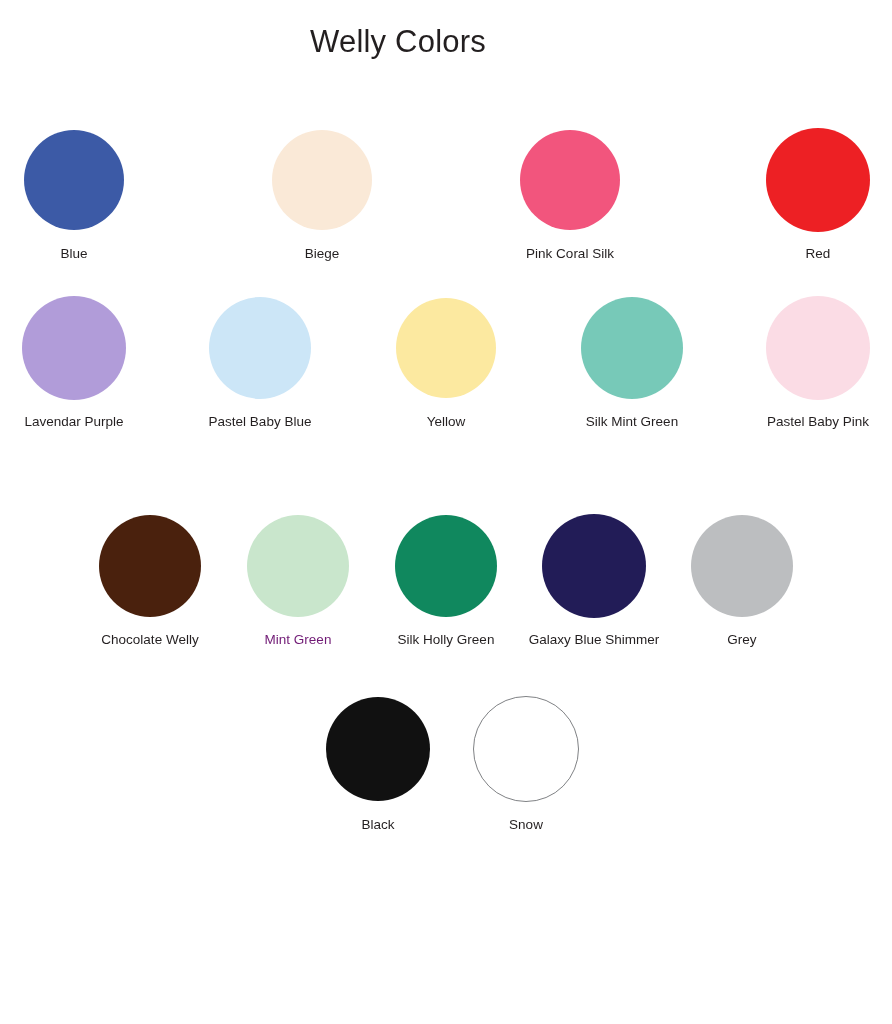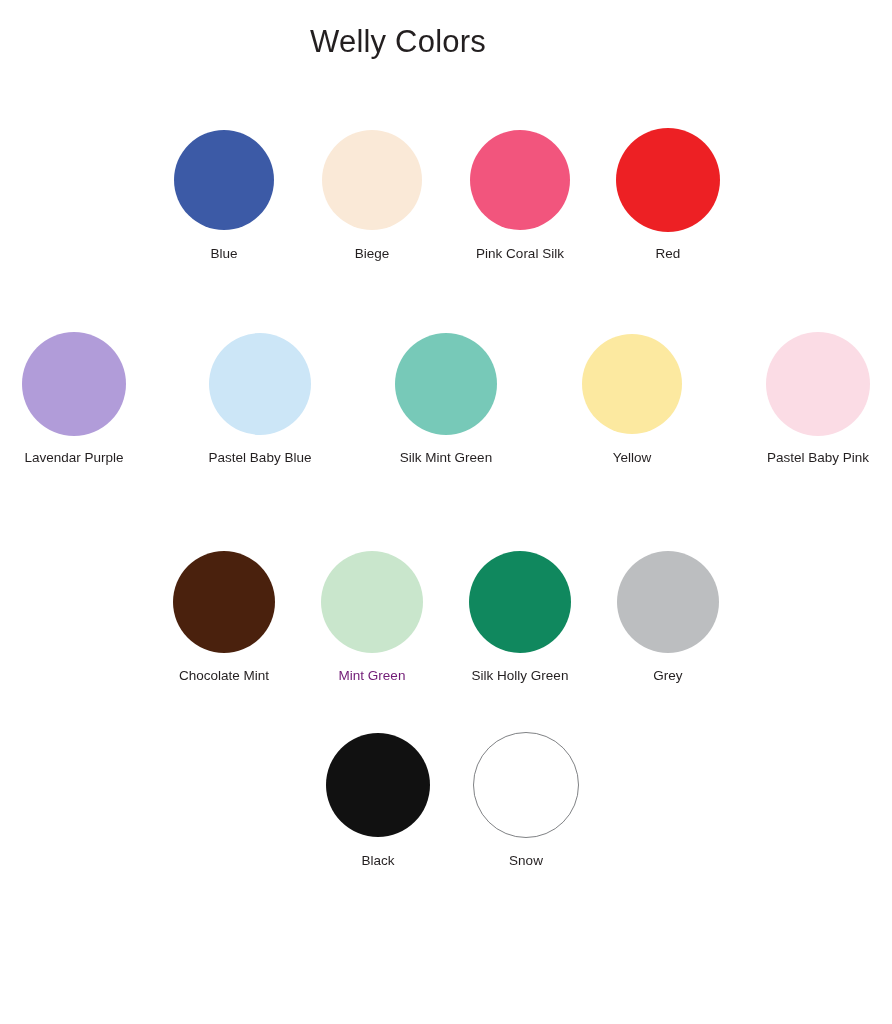--- a/index.html
+++ b/index.html
@@ -36,21 +36,21 @@
     top: 124px;
     left: 0;
     width: 892px;
   }
   .swatch-row {
     display: flex;
     justify-content: center;
     align-items: flex-start;
     width: 892px;
   }
-  .swatch-row.row-0 { margin-bottom: 66px; }
+  .swatch-row.row-0 { margin-bottom: 30px; justify-content: space-between; }
   .swatch-row.row-1 { margin-bottom: 80px; justify-content: space-between; }
   .swatch-row.row-2 { margin-bottom: 46px; }
   .swatch-cell {
     width: 148px;
     display: flex;
     flex-direction: column;
     align-items: center;
   }
   .swatch-dot-wrap {
     height: 112px;
@@ -127,56 +127,62 @@
         <div class="swatch-label" style="color: rgb(35, 31, 32);">Lavendar Purple</div>
       </div>
       <div class="swatch-cell">
         <div class="swatch-dot-wrap">
           <span class="swatch-dot" style="width: 102px; height: 102px; background: rgb(204, 230, 247);"></span>
         </div>
         <div class="swatch-label" style="color: rgb(35, 31, 32);">Pastel Baby Blue</div>
       </div>
       <div class="swatch-cell">
         <div class="swatch-dot-wrap">
+          <span class="swatch-dot" style="width: 100px; height: 100px; background: rgb(252, 233, 160);"></span>
+        </div>
+        <div class="swatch-label" style="color: rgb(35, 31, 32);">Yellow</div>
+      </div>
+      <div class="swatch-cell">
+        <div class="swatch-dot-wrap">
           <span class="swatch-dot" style="width: 102px; height: 102px; background: rgb(119, 201, 184);"></span>
         </div>
         <div class="swatch-label" style="color: rgb(35, 31, 32);">Silk Mint Green</div>
       </div>
       <div class="swatch-cell">
         <div class="swatch-dot-wrap">
-          <span class="swatch-dot" style="width: 100px; height: 100px; background: rgb(252, 233, 160);"></span>
-        </div>
-        <div class="swatch-label" style="color: rgb(35, 31, 32);">Yellow</div>
-      </div>
-      <div class="swatch-cell">
-        <div class="swatch-dot-wrap">
           <span class="swatch-dot" style="width: 104px; height: 104px; background: rgb(251, 220, 229);"></span>
         </div>
         <div class="swatch-label" style="color: rgb(35, 31, 32);">Pastel Baby Pink</div>
       </div>
     </div>
 
     <div class="swatch-row row-2">
       <div class="swatch-cell">
         <div class="swatch-dot-wrap">
           <span class="swatch-dot" style="width: 102px; height: 102px; background: rgb(74, 33, 13);"></span>
         </div>
-        <div class="swatch-label" style="color: rgb(35, 31, 32);">Chocolate Mint</div>
+        <div class="swatch-label" style="color: rgb(35, 31, 32);">Chocolate Welly</div>
       </div>
       <div class="swatch-cell">
         <div class="swatch-dot-wrap">
           <span class="swatch-dot" style="width: 102px; height: 102px; background: rgb(201, 230, 204);"></span>
         </div>
         <div class="swatch-label" style="color: #701a75;">Mint Green</div>
       </div>
       <div class="swatch-cell">
         <div class="swatch-dot-wrap">
           <span class="swatch-dot" style="width: 102px; height: 102px; background: rgb(16, 136, 94);"></span>
         </div>
         <div class="swatch-label" style="color: rgb(35, 31, 32);">Silk Holly Green</div>
+      </div>
+      <div class="swatch-cell">
+        <div class="swatch-dot-wrap">
+          <span class="swatch-dot" style="width: 104px; height: 104px; background: rgb(34, 28, 87);"></span>
+        </div>
+        <div class="swatch-label" style="color: rgb(35, 31, 32);">Galaxy Blue Shimmer</div>
       </div>
       <div class="swatch-cell">
         <div class="swatch-dot-wrap">
           <span class="swatch-dot" style="width: 102px; height: 102px; background: rgb(188, 190, 192);"></span>
         </div>
         <div class="swatch-label" style="color: rgb(35, 31, 32);">Grey</div>
       </div>
     </div>
 
     <div class="swatch-row row-3">

